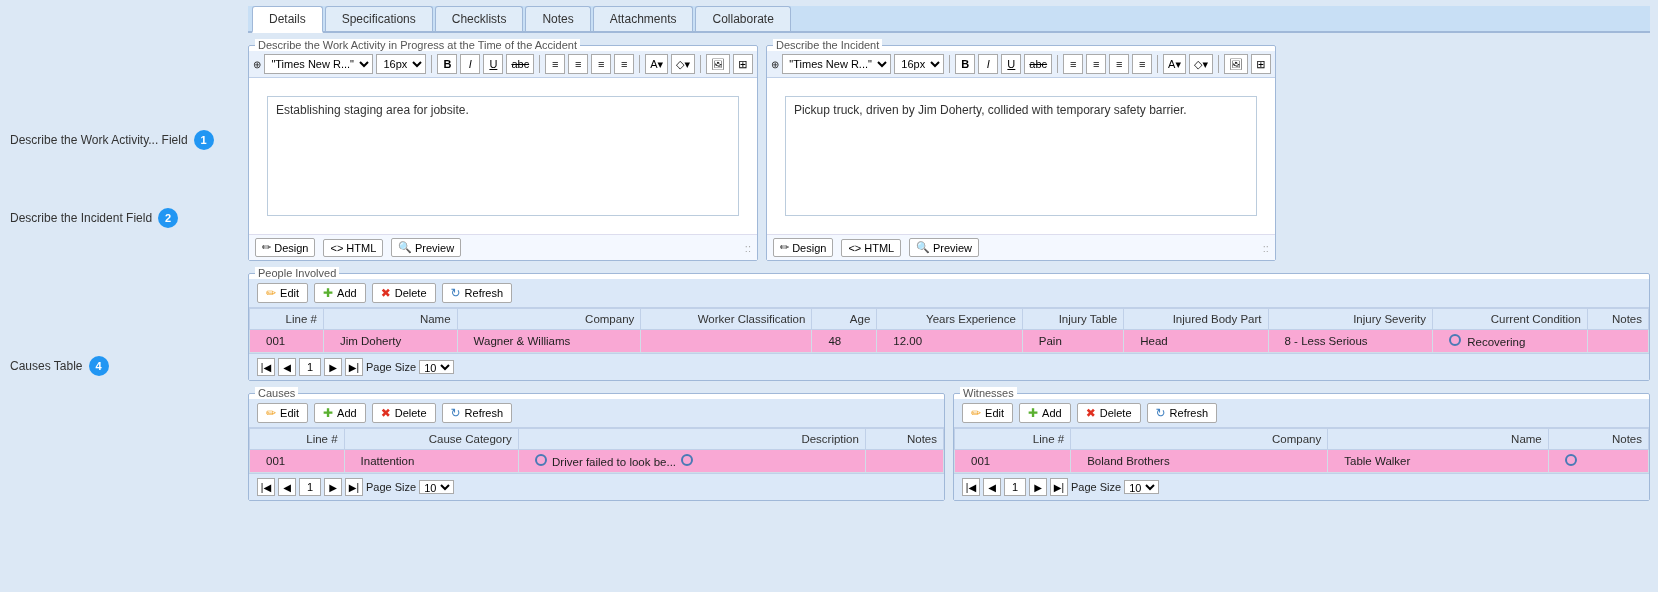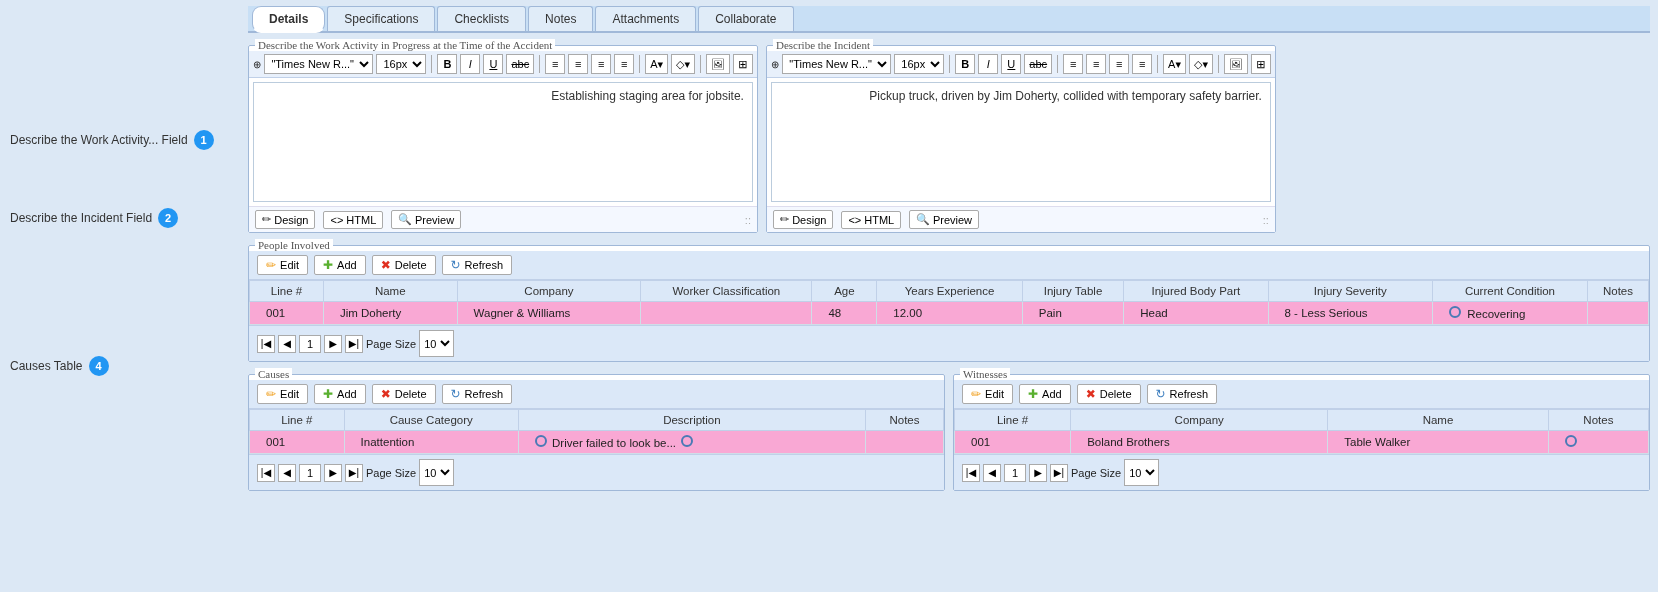--- a/index.html
+++ b/index.html
@@ -68,41 +68,39 @@
       border: 1px solid #a0b8d8;
       border-bottom: none;
       background: #e0ecf8;
       cursor: pointer;
       margin-right: 2px;
       border-radius: 3px 3px 0 0;
       color: #333;
     }
     .tab.active {
       background: white;
-      font-weight: bold;
+      font-weight: normal;
       border-bottom: 2px solid white;
       margin-bottom: -2px;
-      border-radius: 9px;
     }
     
     .editors-row {
       display: flex;
       gap: 8px;
       margin: 6px 0 6px 0;
     }
     .section-legend {
       font-size: 11px;
       color: #555;
       margin-left: 6px;
       margin-top: -1px;
       padding: 0 3px;
       background: white;
       position: relative;
       top: 0;
-      font-family: Liberation Serif, serif;
     }
     .section-fieldset {
       border: 1px solid #a0b8d8;
       background: white;
       border-radius: 2px;
       padding: 0;
       margin: 0;
     }
     .editor-toolbar {
       display: flex;
@@ -140,22 +138,21 @@
       height: 18px;
       background: #aaa;
       margin: 0 2px;
     }
     .editor-body {
       min-height: 120px;
       padding: 6px 8px;
       font-size: 12px;
       color: #333;
       border: 1px solid #bcd;
-      margin: 4px;
-      text-align: right;
+      margin: 18px;
     }
     .editor-footer {
       display: flex;
       align-items: center;
       gap: 8px;
       padding: 3px 6px;
       border-top: 1px solid #dde;
       background: #f4f8ff;
     }
     .editor-footer-btn {
@@ -197,21 +194,21 @@
     }
     .tbl {
       width: 100%;
       border-collapse: collapse;
       font-size: 11.5px;
     }
     .tbl th {
       background: #dbe8f8;
       border: 1px solid #c0d0e8;
       padding: 4px 6px;
-      text-align: center;
+      text-align: right;
       font-weight: normal;
       color: #333;
       white-space: nowrap;
     }
     .tbl td {
       border: 1px solid #d0dde8;
       padding: 4px 16px;
       background: #f9a8d4;
       white-space: nowrap;
     }
@@ -238,21 +235,21 @@
     .pagination-page {
       width: 22px;
       height: 18px;
       border: 1px solid #aaa;
       background: white;
       text-align: center;
       font-size: 11px;
     }
     .page-size-select {
       font-size: 11px;
-      height: 27px;
+      height: 14px;
       border: 1px solid #aaa;
       background: white;
     }
     .bottom-row {
       display: flex;
       gap: 8px;
     }
     .bottom-section {
       flex: 1;
     }

